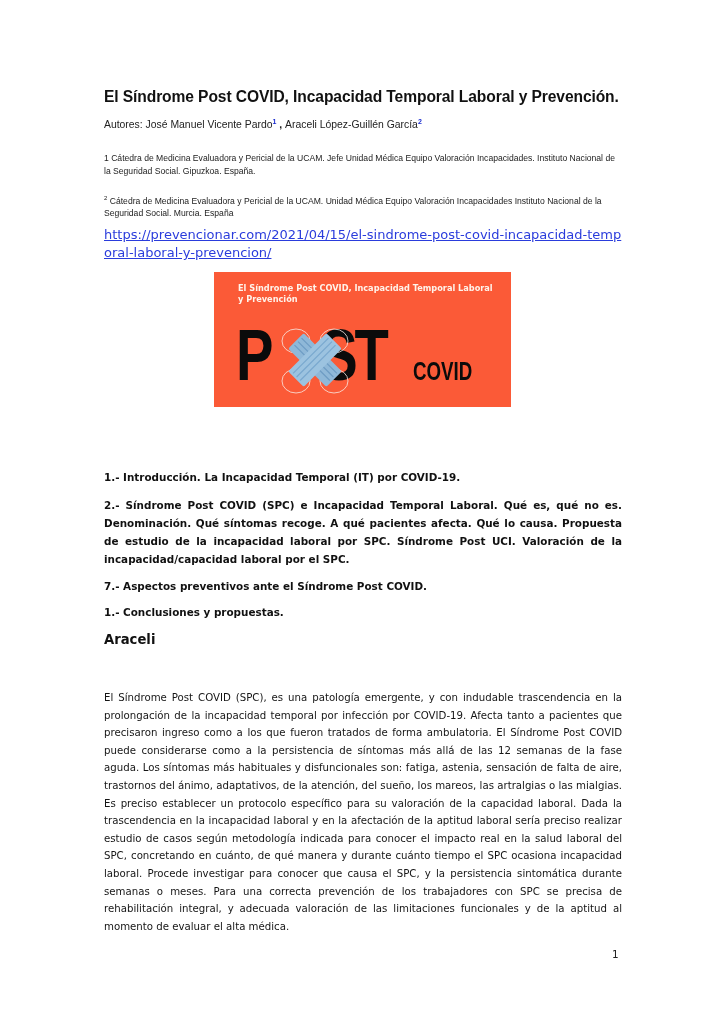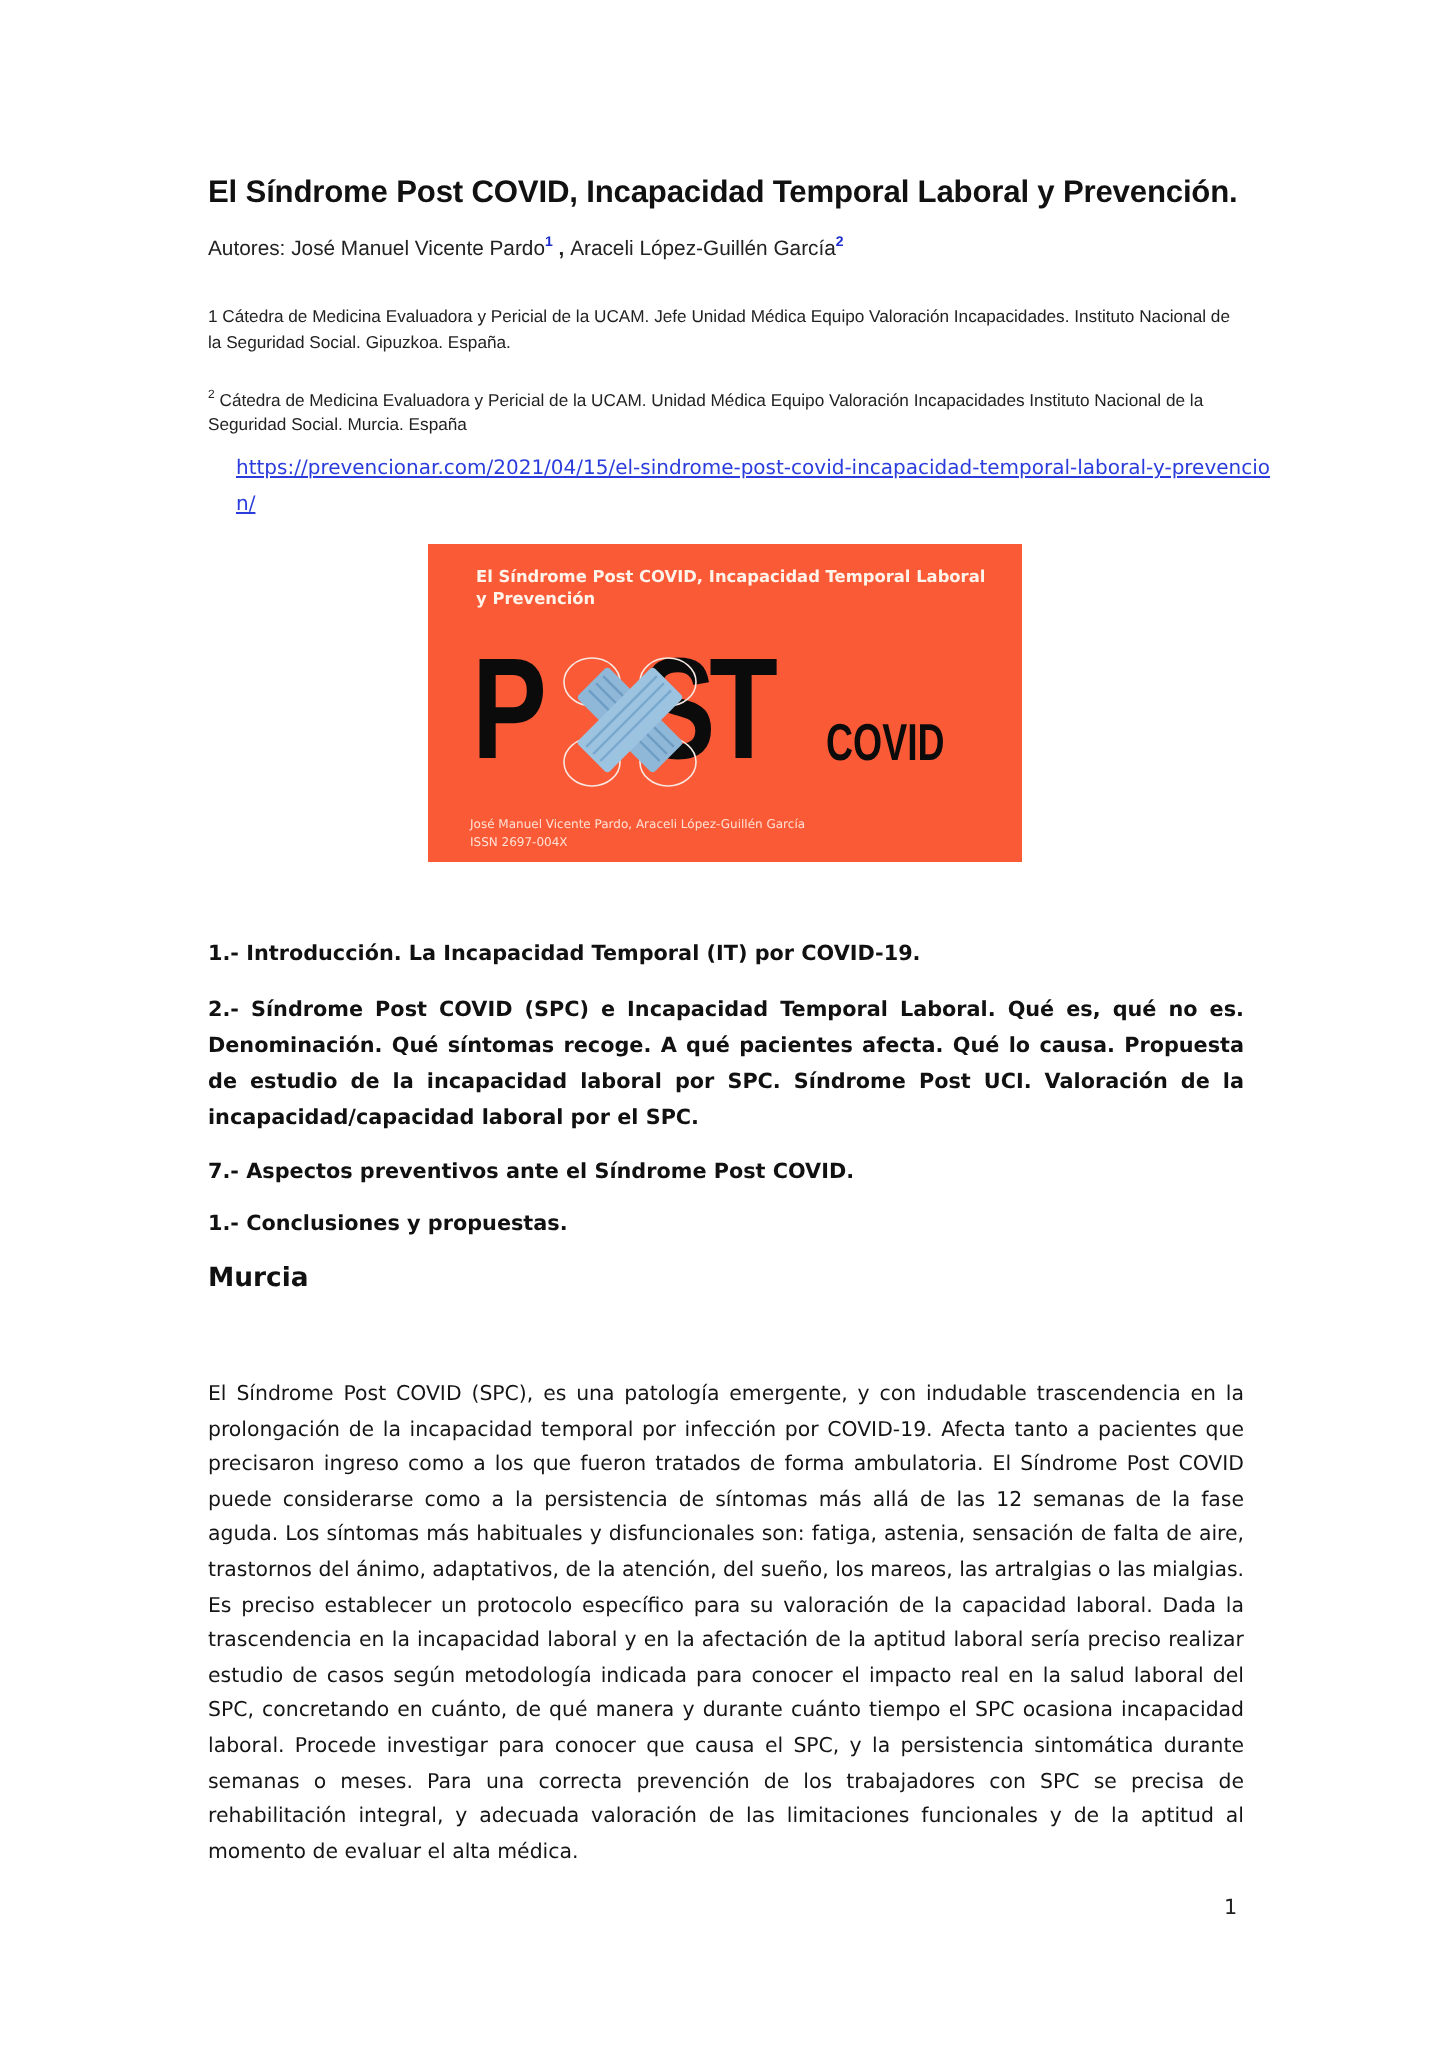--- a/index.html
+++ b/index.html
@@ -4,22 +4,22 @@
   <style>
     html, body { margin:0; padding:0; background:#ffffff; }
     body { width:724px; height:1024px; position:relative; overflow:hidden; color:#111; }
     .page { position:absolute; left:0; top:0; width:724px; height:1024px; }
     .abs { position:absolute; }
     .title { left:104px; top:88px; width:560px; font-family:"Liberation Sans", sans-serif; font-weight:bold; font-size:15.6px; letter-spacing:-0.1px; color:#111; white-space:nowrap; }
     .authors { left:104px; top:118px; font-family:"Liberation Sans", sans-serif; font-size:10.4px; color:#222; white-space:nowrap; }
     .authors sup { color:#1a2ccf; font-weight:bold; font-size:7px; vertical-align:super; }
     .affil { left:104px; width:520px; font-family:"Liberation Sans", sans-serif; font-size:8.6px; line-height:12.6px; color:#222; }
     .affil sup { font-size:6px; }
-    .link { left:104px; top:226px; width:520px; font-family:"DejaVu Sans", sans-serif; font-size:10px; line-height:18px; color:#2a3cdc; text-decoration:underline; word-break:break-all;margin-left:14px; }
-    .cover { left:214px; top:272px; width:297px; height:159px; background:#fb5a37; overflow:hidden; }
+    .link { left:104px; top:226px; width:520px; font-family:"DejaVu Sans", sans-serif; font-size:13px; line-height:18px; color:#2a3cdc; text-decoration:underline; word-break:break-all; }
+    .cover { left:214px; top:272px; width:297px; height:135px; background:#fb5a37; overflow:hidden; }
     .cover-title { position:absolute; left:24px; top:11px; width:262px; font-family:"DejaVu Sans", sans-serif; font-weight:bold; font-size:8.2px; line-height:10.5px; color:#fff3ea; }
     .post { position:absolute; left:22px; top:47px; font-family:"Liberation Sans", sans-serif; font-weight:bold; font-size:72px; line-height:72px; letter-spacing:-4px; color:#0b0b0b; transform:scaleX(0.78); transform-origin:left top; white-space:nowrap; }
     .post .o { color:transparent; display:inline-block; width:64px; }
     .covid-small { position:absolute; left:199px; top:86px; font-family:"Liberation Sans", sans-serif; font-weight:bold; font-size:26px; line-height:26px; color:#0b0b0b; transform:scaleX(0.72); transform-origin:left top; white-space:nowrap; }
     .mask { position:absolute; left:66px; top:53px; width:70px; height:70px; }
     .cover-authors { position:absolute; left:21px; top:136px; font-family:"DejaVu Sans", sans-serif; font-size:6px; line-height:9px; color:#ffe0d2; white-space:nowrap; }
     .toc { left:104px; width:518px; font-family:"DejaVu Sans", sans-serif; font-weight:bold; font-size:10.4px; line-height:18px; color:#111; text-align:justify; }
     .resumen-h { left:104px; top:632px; font-family:"DejaVu Sans", sans-serif; font-size:13.2px; font-weight:bold; color:#111; }
     .body-text { left:104px; top:660px; width:518px; font-family:"DejaVu Sans", sans-serif; font-size:10.2px; line-height:17.6px; color:#151515; text-align:justify;margin-top:29px; }
     .pagenum { left:612px; top:948px; font-family:"DejaVu Sans", sans-serif; font-size:10.4px; color:#222; }
@@ -70,18 +70,18 @@
       <div>José Manuel Vicente Pardo, Araceli López-Guillén García</div>
       <div>ISSN 2697-004X</div>
     </div>
   </div>
 
   <div class="abs toc" style="top:468px;">1.- Introducción. La Incapacidad Temporal (IT) por COVID-19.</div>
   <div class="abs toc" style="top:496px;">2.- Síndrome Post COVID (SPC) e Incapacidad Temporal Laboral. Qué es, qué no es. Denominación. Qué síntomas recoge. A qué pacientes afecta. Qué lo causa. Propuesta de estudio de la incapacidad laboral por SPC. Síndrome Post UCI. Valoración de la incapacidad/capacidad laboral por el SPC.</div>
   <div class="abs toc" style="top:577px;">7.- Aspectos preventivos ante el Síndrome Post COVID.</div>
   <div class="abs toc" style="top:603px;">1.- Conclusiones y propuestas.</div>
 
-  <div class="abs resumen-h">Murcia</div>
+  <div class="abs resumen-h">Araceli</div>
 
   <div class="abs body-text">El Síndrome Post COVID (SPC), es una patología emergente, y con indudable trascendencia en la prolongación de la incapacidad temporal por infección por COVID-19. Afecta tanto a pacientes que precisaron ingreso como a los que fueron tratados de forma ambulatoria. El Síndrome Post COVID puede considerarse como a la persistencia de síntomas más allá de las 12 semanas de la fase aguda. Los síntomas más habituales y disfuncionales son: fatiga, astenia, sensación de falta de aire, trastornos del ánimo, adaptativos, de la atención, del sueño, los mareos, las artralgias o las mialgias. Es preciso establecer un protocolo específico para su valoración de la capacidad laboral. Dada la trascendencia en la incapacidad laboral y en la afectación de la aptitud laboral sería preciso realizar estudio de casos según metodología indicada para conocer el impacto real en la salud laboral del SPC, concretando en cuánto, de qué manera y durante cuánto tiempo el SPC ocasiona incapacidad laboral. Procede investigar para conocer que causa el SPC, y la persistencia sintomática durante semanas o meses. Para una correcta prevención de los trabajadores con SPC se precisa de rehabilitación integral, y adecuada valoración de las limitaciones funcionales y de la aptitud al momento de evaluar el alta médica.</div>
 
   <div class="abs pagenum">1</div>
 </div>
 
 </body></html>

